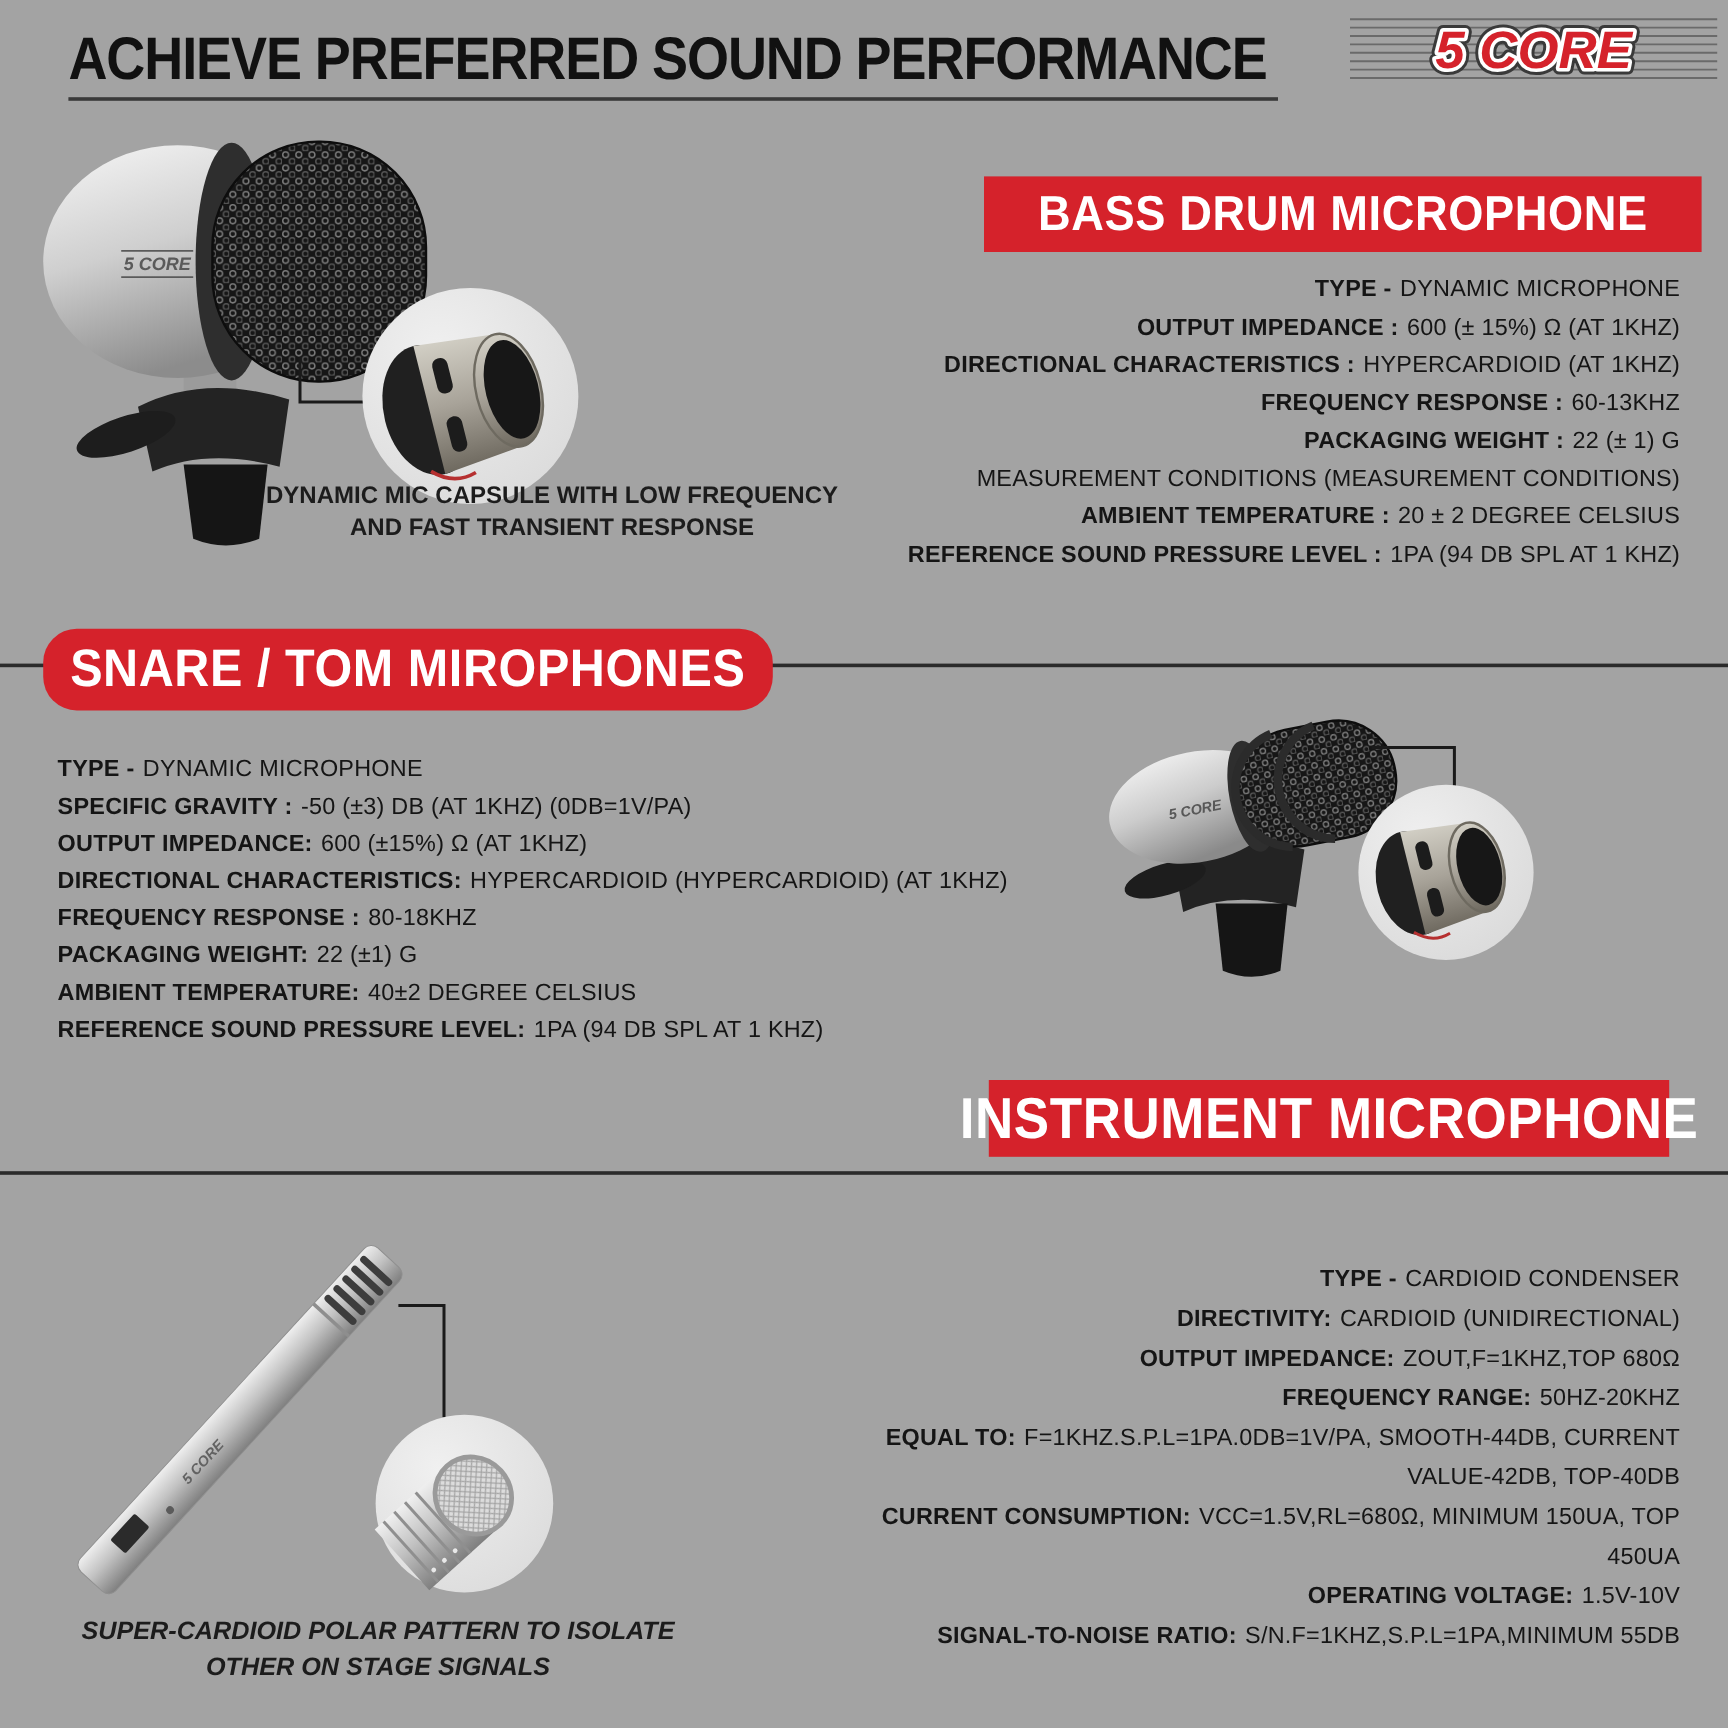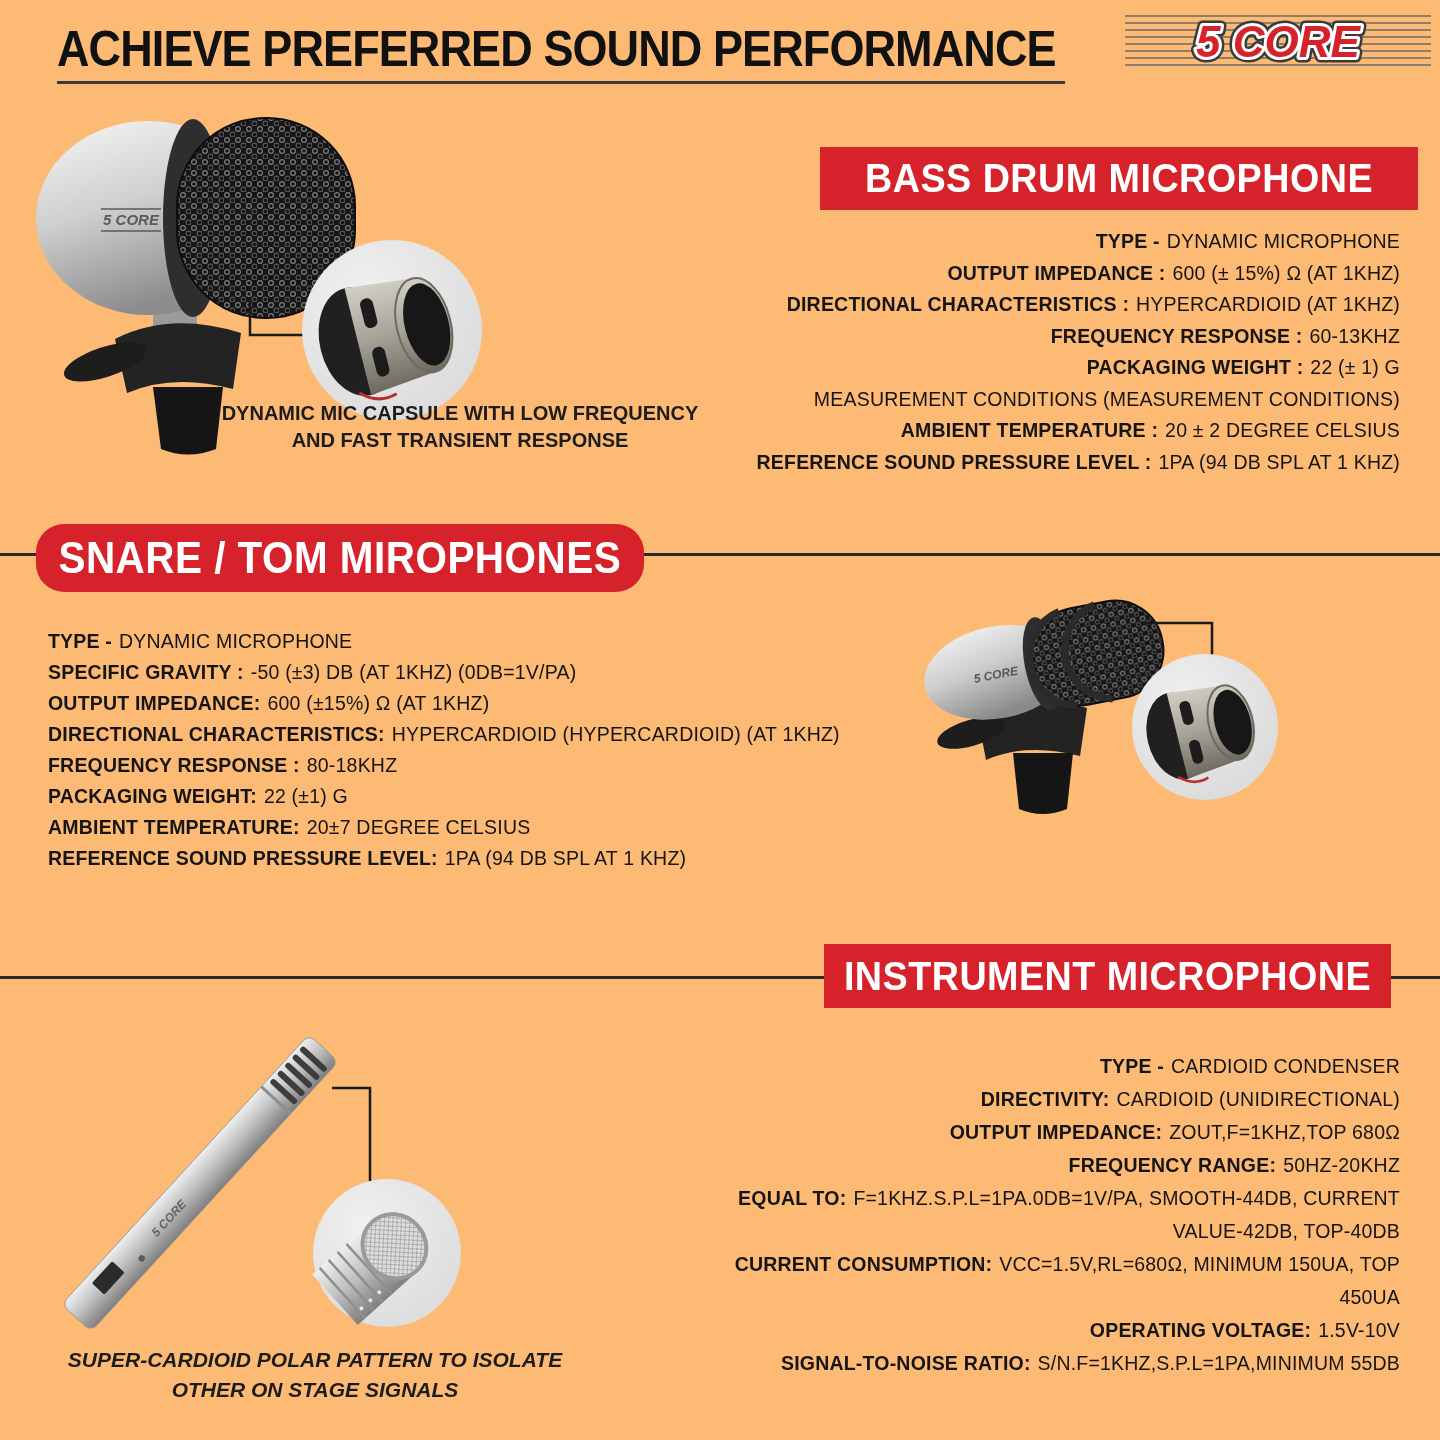--- a/index.html
+++ b/index.html
@@ -1,17 +1,17 @@
 <!DOCTYPE html>
 <html><head>
 <meta charset="utf-8">
 <style>
   html,body{margin:0;padding:0;background:#ffffff;}
   body{font-family:"Liberation Sans",sans-serif;color:#151515;}
-  .page{position:relative;width:1440px;height:1440px;background:#fdba74;overflow:hidden;}
+  .page{position:relative;width:1440px;height:1440px;background:#a3a3a3;overflow:hidden;}
   .abs{position:absolute;}
   .title{left:57px;top:20px;font-size:50px;font-weight:800;letter-spacing:-1px;
          transform:scaleX(0.9);transform-origin:left center;white-space:nowrap;color:#111;}
   .title-rule{left:57px;top:81px;width:1008px;height:3px;background:#3a3a3a;}
   .divider{left:0;width:1440px;height:3px;background:#2b2b2b;}
   .banner{background:#d5222b;color:#fff;display:flex;align-items:center;justify-content:center;font-weight:800;}
   .banner > span{transform:scaleX(0.92);white-space:nowrap;letter-spacing:0.5px;}
   .specs{letter-spacing:0.2px;font-size:19.5px;}
   .specs.right{text-align:right;}
   .specs.left{text-align:left;}
@@ -144,21 +144,21 @@
       <div class="spec-line"><span class="lbl">SPECIFIC GRAVITY :</span><span class="val">-50 (±3) DB (AT 1KHZ) (0DB=1V/PA)</span></div>
 
       <div class="spec-line"><span class="lbl">OUTPUT IMPEDANCE:</span><span class="val">600 (±15%) Ω (AT 1KHZ)</span></div>
 
       <div class="spec-line"><span class="lbl">DIRECTIONAL CHARACTERISTICS:</span><span class="val">HYPERCARDIOID (HYPERCARDIOID) (AT 1KHZ)</span></div>
 
       <div class="spec-line"><span class="lbl">FREQUENCY RESPONSE :</span><span class="val">80-18KHZ</span></div>
 
       <div class="spec-line"><span class="lbl">PACKAGING WEIGHT:</span><span class="val">22 (±1) G</span></div>
 
-      <div class="spec-line"><span class="lbl">AMBIENT TEMPERATURE:</span><span class="val">20±7 DEGREE CELSIUS</span></div>
+      <div class="spec-line"><span class="lbl">AMBIENT TEMPERATURE:</span><span class="val">40±2 DEGREE CELSIUS</span></div>
 
       <div class="spec-line"><span class="lbl">REFERENCE SOUND PRESSURE LEVEL:</span><span class="val">1PA (94 DB SPL AT 1 KHZ)</span></div>
     </div>
 
   <div class="abs" style="left:895px;top:585px;width:490px;height:235px;">
     <svg viewBox="0 0 490 235" width="490" height="235">
       <defs>
         <linearGradient id="bodyS2" x1="0" y1="0" x2="0.35" y2="1">
           <stop offset="0" stop-color="#f6f6f6"></stop>
             <stop offset="0.5" stop-color="#cccccc"></stop>
@@ -209,21 +209,21 @@
         </g>
       </g>
     </svg>
   </div>
 
   <div class="abs caption" style="left:810px;top:816px;width:620px;">
   </div>
 
   <div class="abs divider" style="top:976px;"></div>
 
-  <div class="abs banner" style="left:824px;top:944px;width:567px;height:64px;font-size:41px;">
+  <div class="abs banner" style="left:824px;top:900px;width:567px;height:64px;font-size:48px;">
     <span>INSTRUMENT MICROPHONE</span>
   </div>
 
   <div class="abs" style="left:25px;top:1015px;width:520px;height:345px;">
     <svg viewBox="0 0 520 345" width="520" height="345">
       <defs>
         <linearGradient id="pencil1" x1="0" y1="0" x2="0" y2="1">
           <stop offset="0" stop-color="#efefef"></stop>
             <stop offset="0.45" stop-color="#c2c2c2"></stop>
             <stop offset="1" stop-color="#7f7f7f"></stop>

